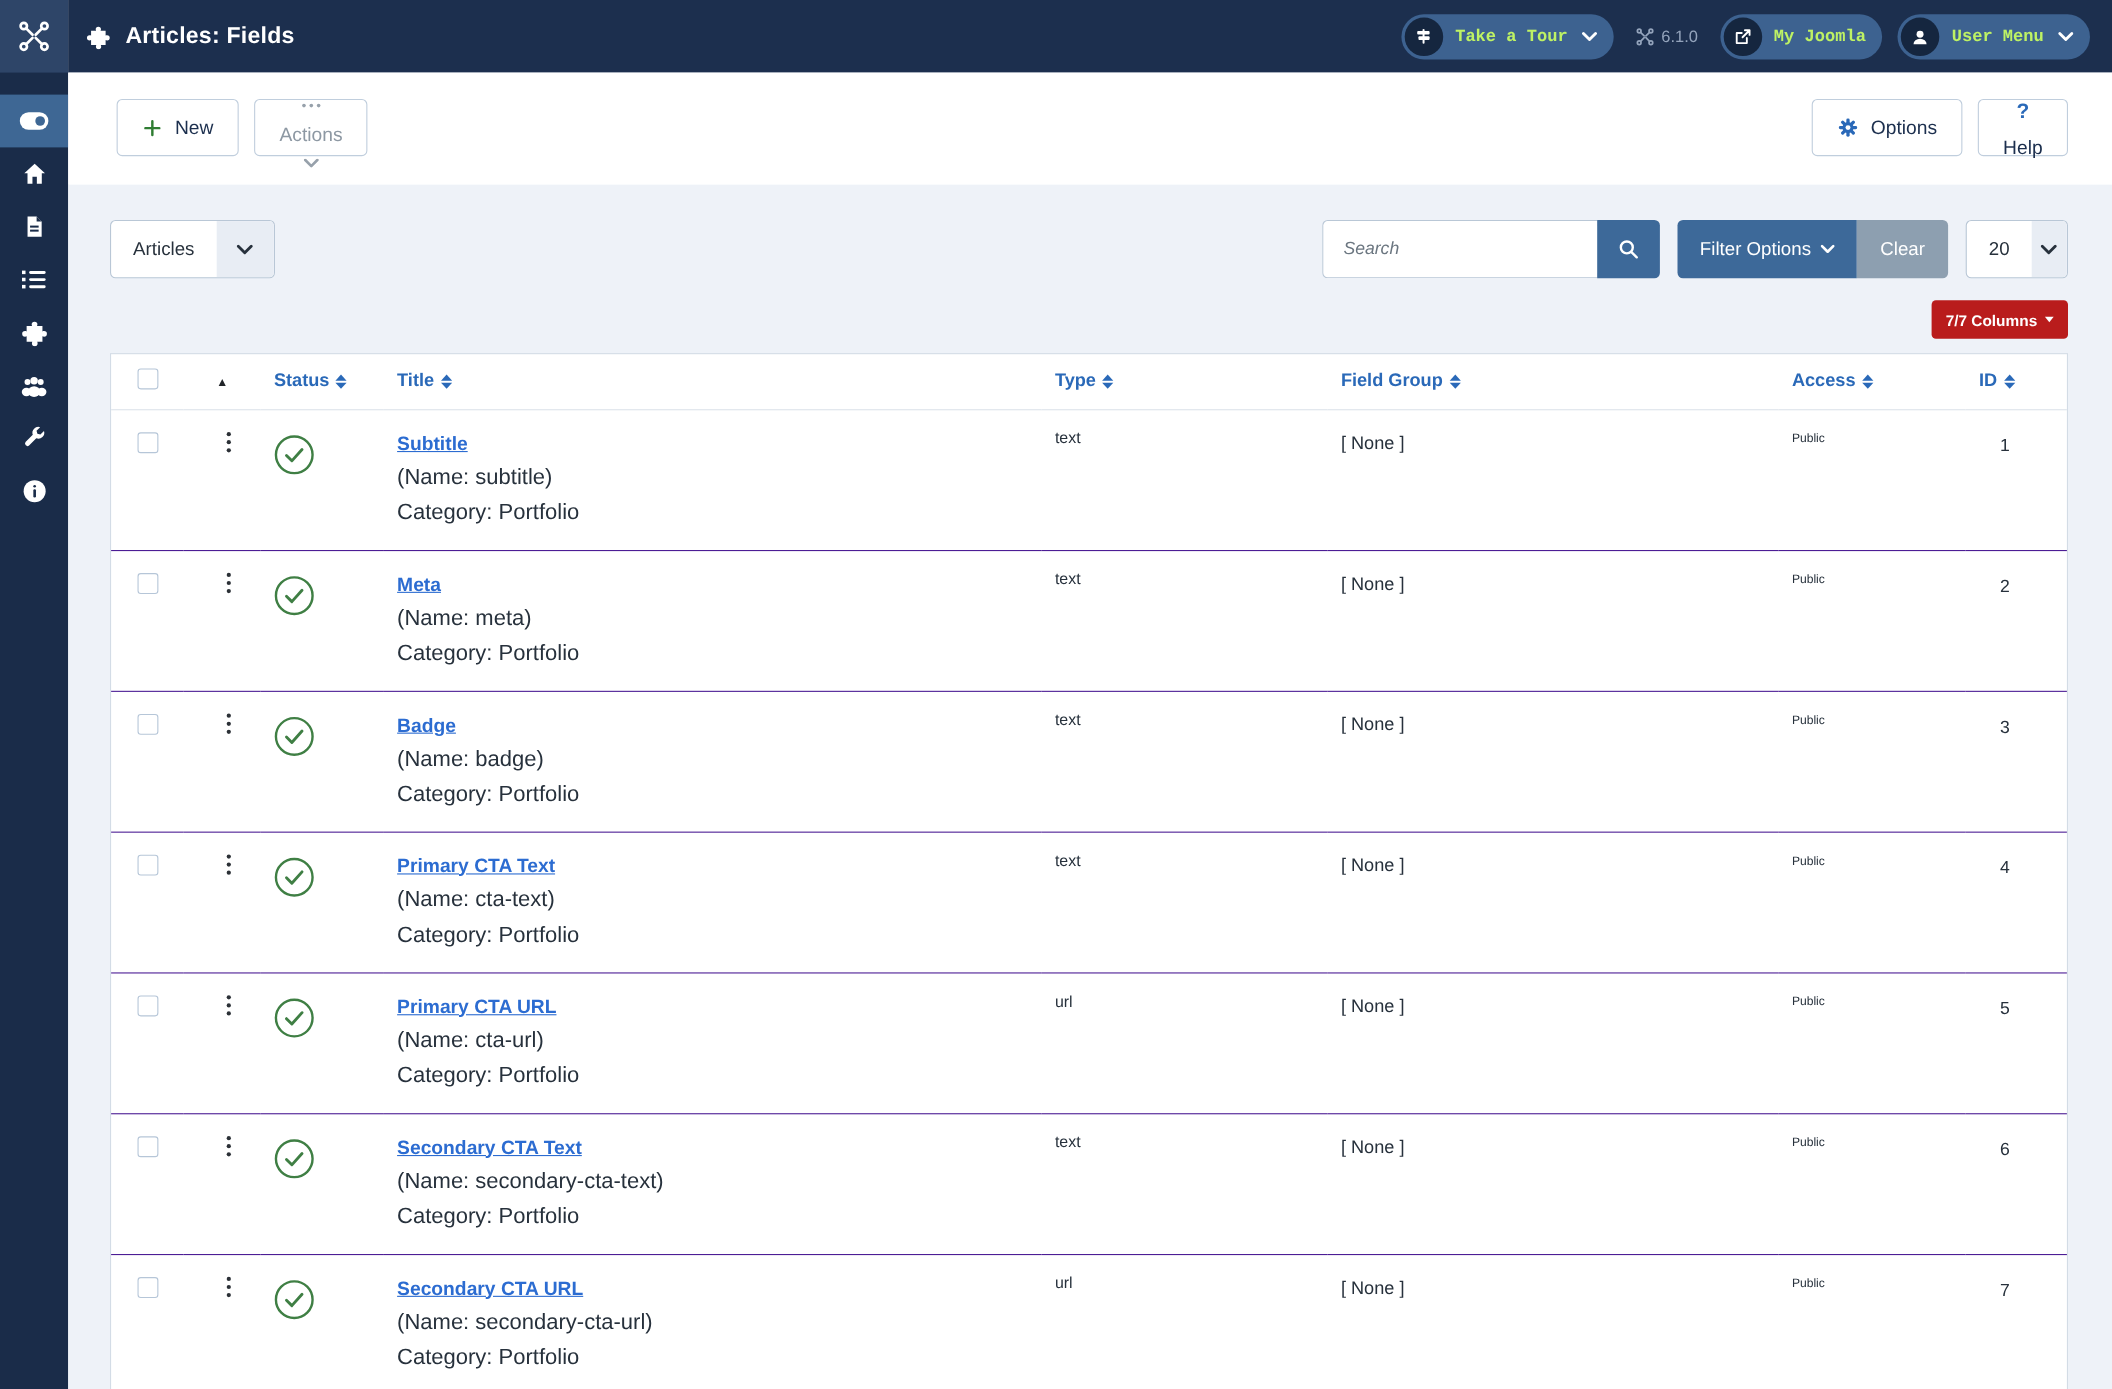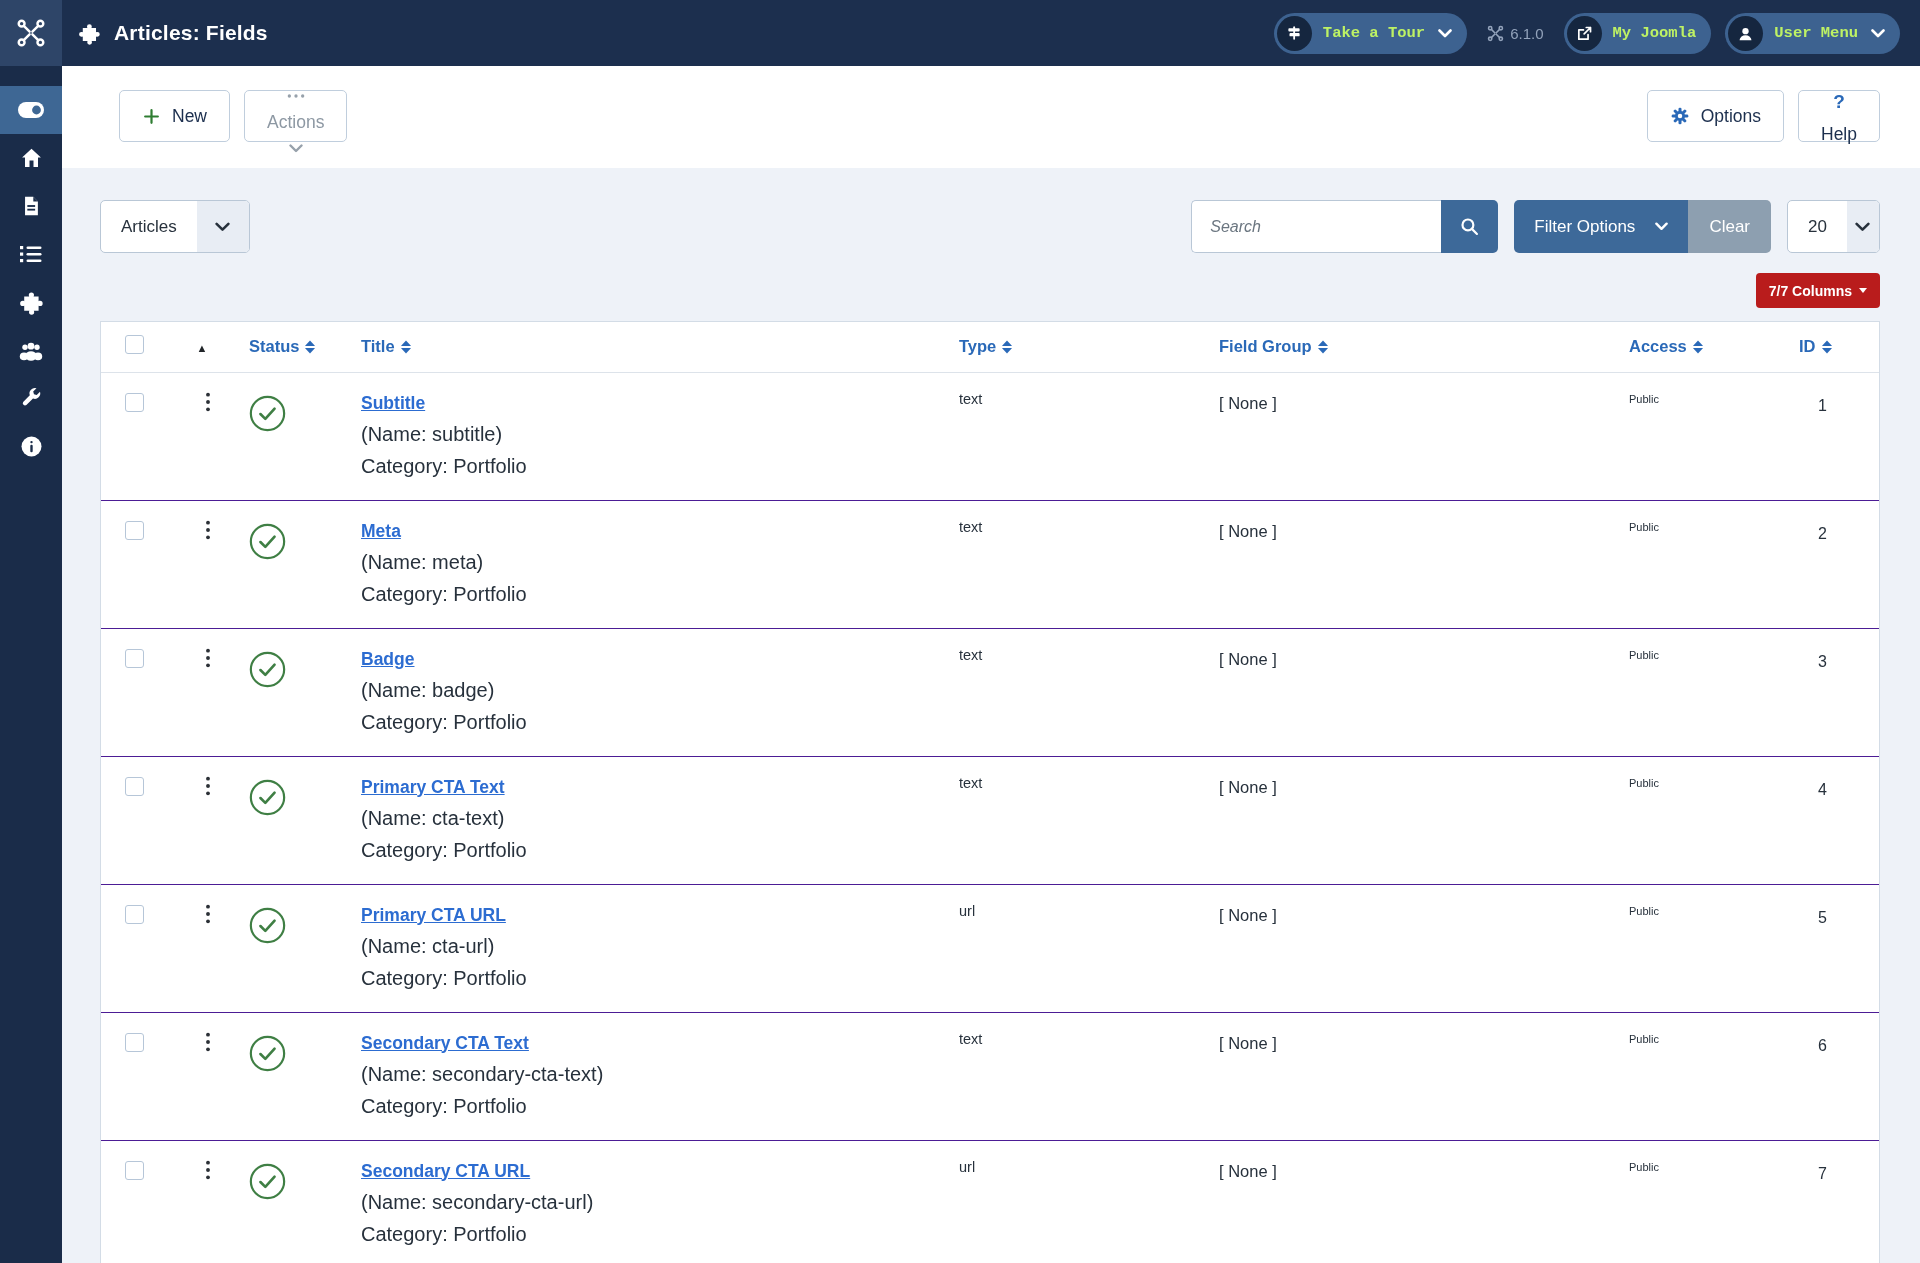--- a/index.html
+++ b/index.html
@@ -21,41 +21,41 @@
   .topbar { height:66px; background:#1c2f4e; display:flex; align-items:center; padding:0 20px 0 16px; color:#fff; flex:0 0 66px; }
   .page-title { font-size:21px; font-weight:700; margin-left:13px; letter-spacing:.2px; }
   .topbar-right { margin-left:auto; display:flex; align-items:center; }
   .pill { height:41px; border-radius:21px; background:#3d6290; display:flex; align-items:center; padding:0 15px 0 3px; gap:11px; cursor:pointer; color:#bef264;font-family:Liberation Mono, monospace; }
   .pill .icon-circle { width:35px; height:35px; border-radius:50%; background:#15263f; display:flex; align-items:center; justify-content:center; }
   .pill .pill-label { font-size:15.5px; font-weight:700; }
   .version { display:flex; align-items:center; gap:6px; color:#93a3bb; font-size:15px; margin:0 20px; }
   .chev-dn { margin-left:2px; }
 
   
-  .toolbar { background:#fff; padding:24px 40px 26px 57px; display:flex; align-items:flex-end; flex:0 0 auto; }
+  .toolbar { background:#fff; padding:24px 40px 26px 44px; display:flex; align-items:flex-end; flex:0 0 auto; }
   .btn { height:52px; background:#fff; border:1px solid #c0cedd; border-radius:5px; display:inline-flex; align-items:center; gap:11px; padding:0 22px; font-size:17.5px; color:#1c2f4e; cursor:pointer; font-family:inherit; }
   .btn + .btn { margin-left:14px;flex-direction:column; }
   .btn.disabled { color:#8d98a3; }
   .toolbar-right { margin-left:auto; display:flex; }
   .qmark { color:#2a69b8; font-size:19px; font-weight:700; }
 
   
   .content { flex:1; background:#eef2f8; padding:32px 40px 0 38px; overflow:hidden; }
 
   .filter-row { display:flex; align-items:center; }
   .select { height:53px; background:#fff; border:1px solid #b9c7d6; border-radius:5px; display:inline-flex; align-items:stretch; overflow:hidden; cursor:pointer; }
   .select .val { padding:0 20px; display:flex; align-items:center; font-size:17px; color:#27313c; }
   .select .chev-seg { width:52px; background:#e8edf4; display:flex; align-items:center; justify-content:center; }
   .filters-right { margin-left:auto; display:flex; align-items:center; }
   .search-wrap { display:flex; }
   .search-input { width:250px; height:53px; border:1px solid #b9c7d6; border-right:none; border-radius:5px 0 0 5px; padding:0 18px; font-size:16px; font-family:inherit; color:#27313c; outline:none; }
   .search-input::placeholder { font-style:italic; color:#6b7680; }
   .search-btn { width:57px; height:53px; background:#3d6999; border:none; border-radius:0 5px 5px 0; display:flex; align-items:center; justify-content:center; cursor:pointer; }
   .fo-group { display:flex; margin-left:16px; }
-  .btn-filter { height:53px; background:#3d6999; color:#fff; border:none; border-radius:5px 0 0 5px; padding:0 20px; font-size:17px; display:flex; align-items:center; gap:20px; cursor:pointer; font-family:inherit;text-align:center; }
+  .btn-filter { height:53px; background:#3d6999; color:#fff; border:none; border-radius:5px 0 0 5px; padding:0 20px; font-size:17px; display:flex; align-items:center; gap:9px; cursor:pointer; font-family:inherit;text-align:center; }
   .btn-clear { height:53px; background:#8d9fb0; color:#fff; border:none; border-radius:0 5px 5px 0; padding:0 21px; font-size:17px; cursor:pointer; font-family:inherit; }
   .sel-ordering { margin-left:16px; width:288px; }
   .sel-ordering .val { flex:1; }
   .sel-limit { margin-left:16px; width:93px; }
   .sel-limit .val { flex:1; justify-content:center; }
 
   .columns-row { display:flex; justify-content:flex-end; margin-top:20px; }
   .columns-btn { background:#b91c1c; color:#fff; border:none; border-radius:4px; height:35px; padding:0 13px; font-size:14px; font-weight:700; display:flex; align-items:center; gap:7px; cursor:pointer; font-family:inherit; }
   .caret-down { width:0; height:0; border-left:4.5px solid transparent; border-right:4.5px solid transparent; border-top:5px solid #fff; }
 

